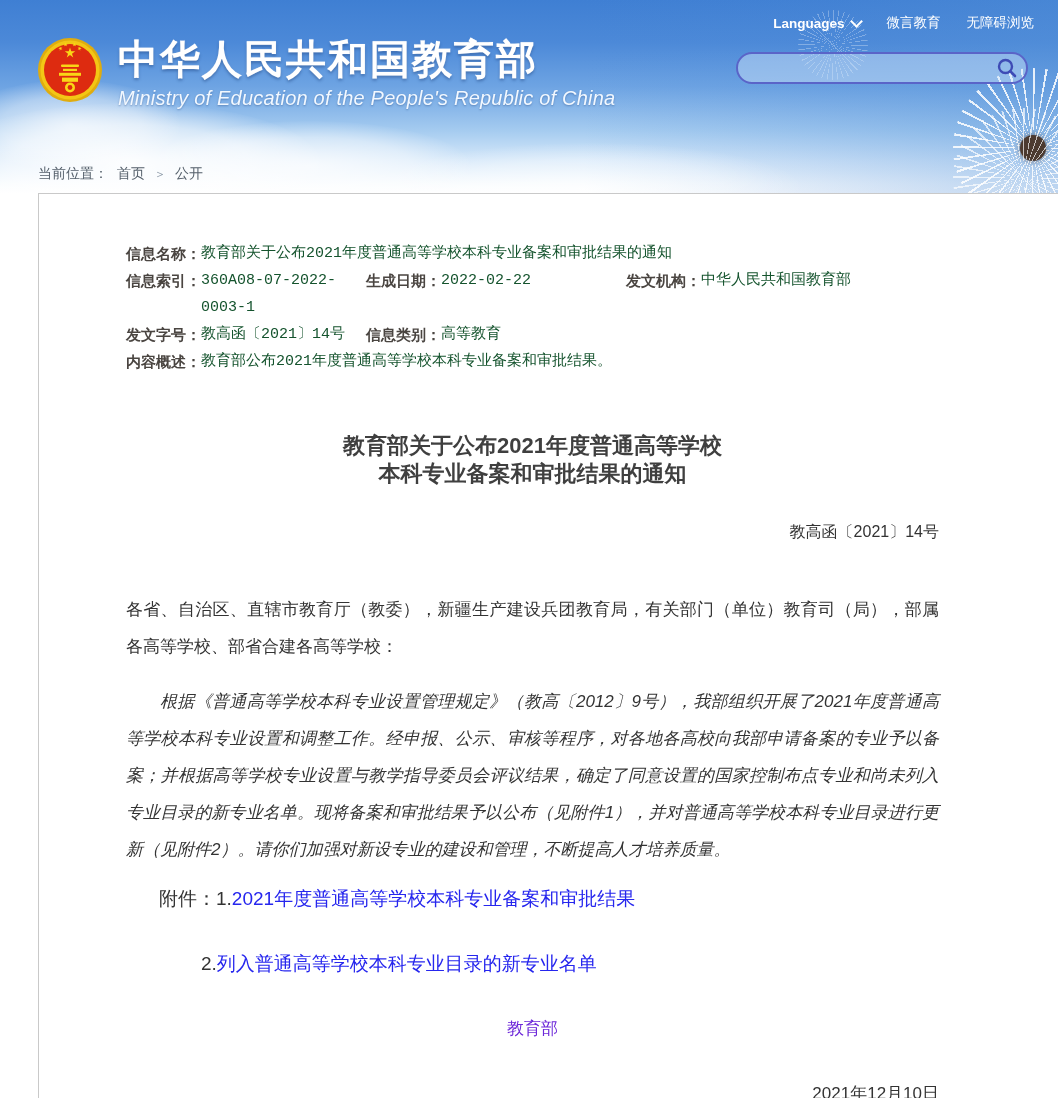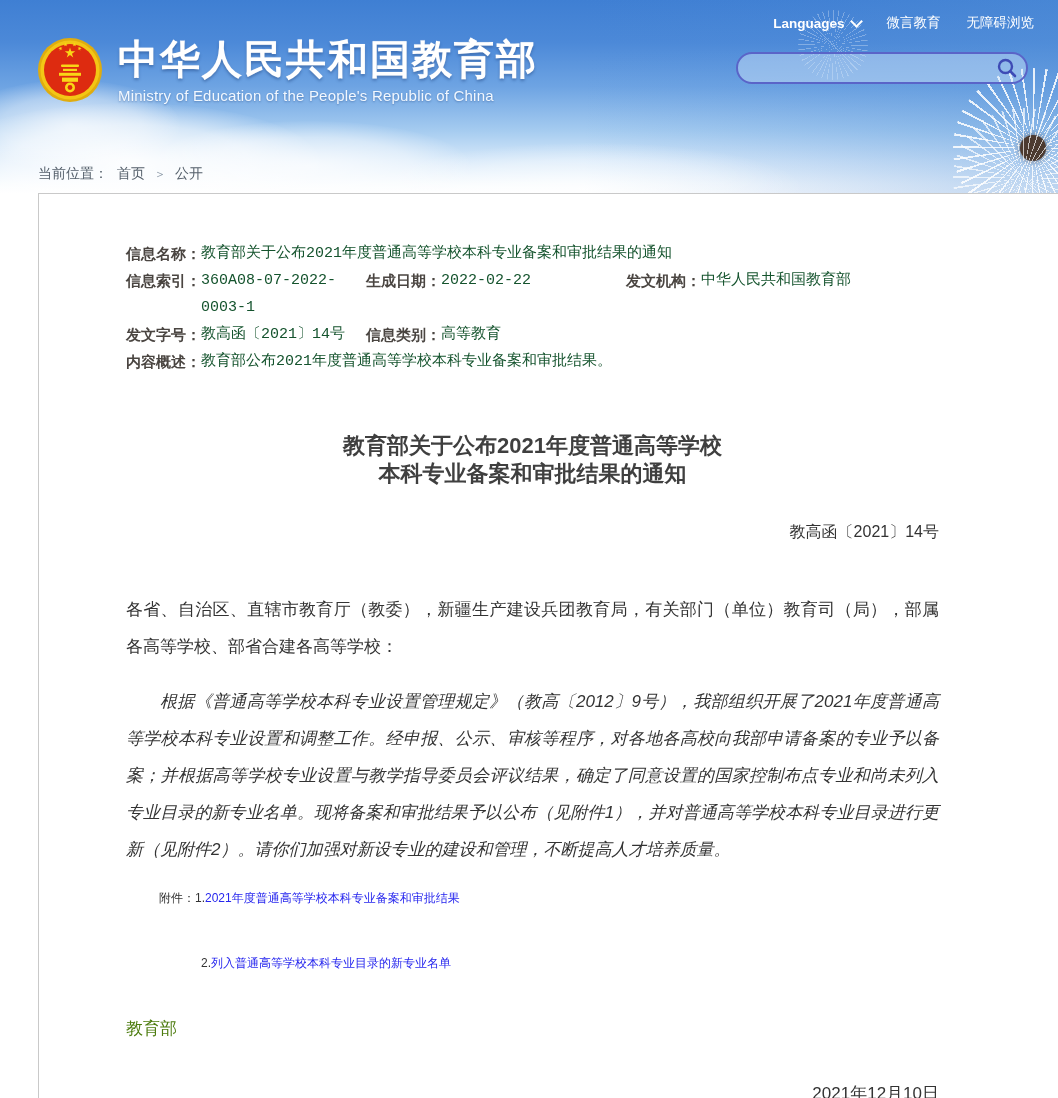--- a/index.html
+++ b/index.html
@@ -41,22 +41,22 @@
   .chev{display:inline-block;width:7px;height:7px;border-right:2px solid #fff;border-bottom:2px solid #fff;
     transform:rotate(45deg);margin-left:7px;margin-top:-4px;}
 
   
   .brand{position:absolute;left:36px;top:36px;display:flex;align-items:flex-start;z-index:4;cursor:pointer;}
   .brand-text{margin-left:14px;}
   .brand-title{
     color:#ffffff;font-size:40px;font-weight:bold;letter-spacing:2px;line-height:46px;
     text-shadow:0 2px 3px rgba(25,60,120,.45), 0 0 1px rgba(255,255,255,.6);
   }
-  .brand-sub{color:#f2f8ff;font-size:15px;margin-top:5px;letter-spacing:.2px;
-    text-shadow:0 1px 2px rgba(25,60,120,.4);}
+  .brand-sub{color:#f2f8ff;font-size:20px;margin-top:5px;letter-spacing:.2px;
+    text-shadow:0 1px 2px rgba(25,60,120,.4);font-style:italic;}
 
   
   .search{
     position:absolute;right:30px;top:52px;width:288px;height:28px;z-index:5;
     border:2px solid #5a64c8;border-radius:17px;
     background:rgba(210,230,250,0.45);display:flex;align-items:center;
   }
   .search input{
     flex:1;height:100%;border:0;outline:0;background:transparent;
     padding:0 6px 0 14px;font-size:14px;color:#234;
@@ -88,25 +88,25 @@
   .m-col1{width:240px;display:flex;}
   .m-col2{width:260px;display:flex;}
   .m-col3{flex:1;display:flex;}
 
   
   .doc-title{margin-top:57px;text-align:center;font-weight:bold;font-size:22px;
     line-height:28px;color:#3f3f3f;}
   .doc-num{margin-top:30px;text-align:right;font-size:16px;color:#333;line-height:27px;}
   .salutation{margin-top:46px;font-size:17px;color:#333;line-height:37px;text-align:justify;}
   .body-para{margin-top:18px;font-size:17px;color:#333;line-height:37px;text-align:justify;text-indent:2em;font-style:italic;}
-  .att-row{font-size:12px;color:#333;line-height:37px;}
+  .att-row{font-size:19px;color:#333;line-height:37px;}
   .att-row.first{margin-top:12px;padding-left:33px;}
   .att-row.second{margin-top:28px;padding-left:75px;}
   .att-link{color:#2626ee;text-decoration:none;cursor:pointer;}
-  .signer{margin-top:28px;text-align:left;font-size:17px;color:#4d7c0f;line-height:37px;}
+  .signer{margin-top:28px;text-align:center;font-size:17px;color:#6d28d9;line-height:37px;}
   .doc-date{margin-top:28px;text-align:right;font-size:17px;color:#333;line-height:37px;}
 </style>
 </head>
 <body>
 
 <div class="banner">
   <div class="right-blue"></div>
   <div class="cloud c1"></div>
   <div class="cloud c2"></div>
   <div class="cloud c3"></div>

